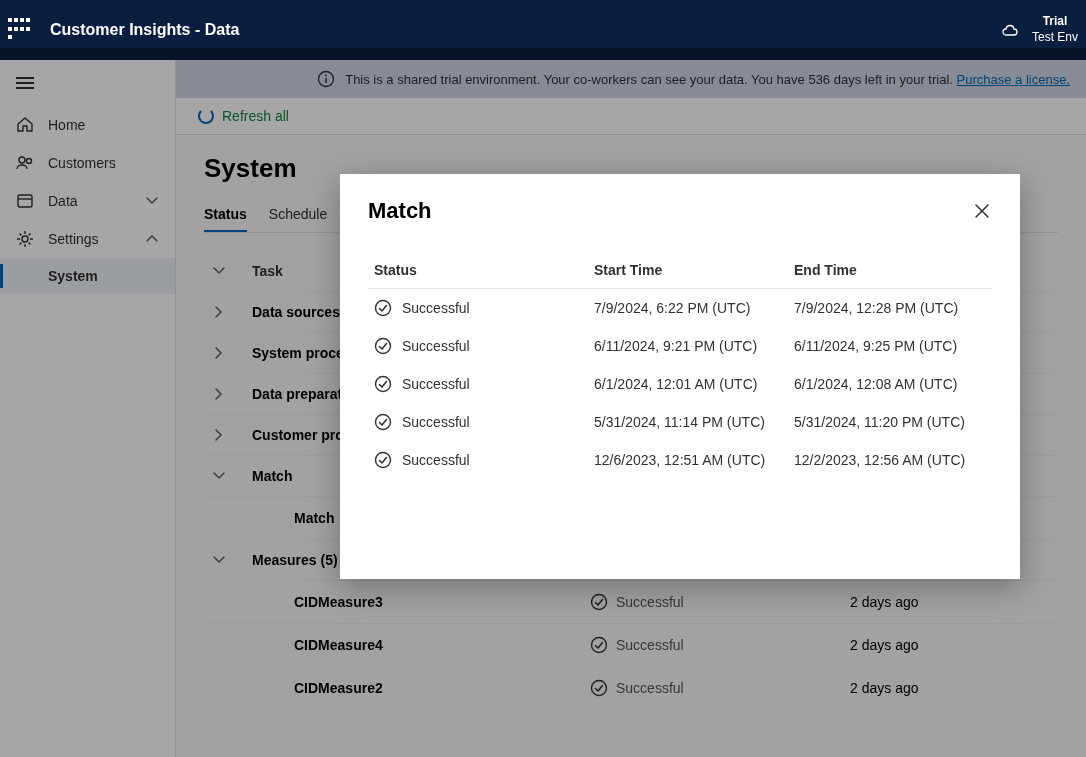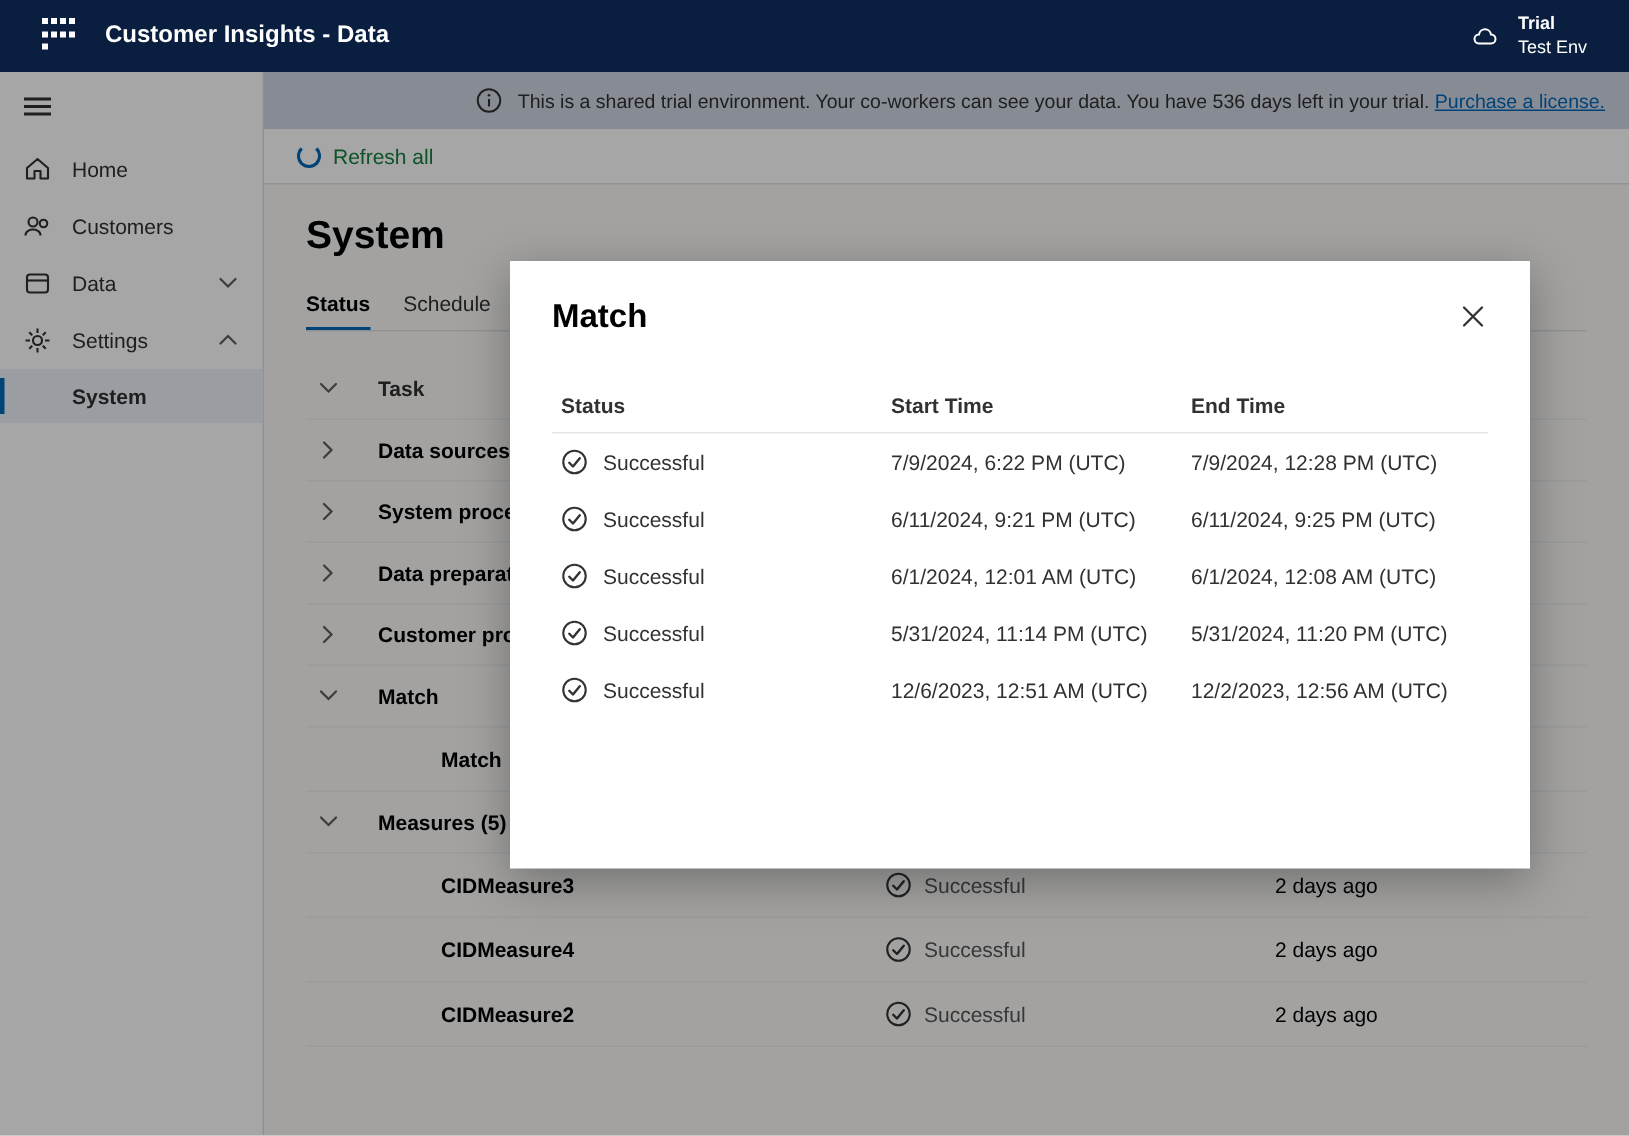--- a/index.html
+++ b/index.html
@@ -1,23 +1,23 @@
 <!DOCTYPE html>
 <html><head>
 <meta charset="utf-8">
 <style>
   * { box-sizing: border-box; margin: 0; padding: 0; font-family: "Segoe UI", sans-serif; }
   body { width: 1086px; height: 757px; overflow: hidden; position: relative; background: #fff; }
 
   
-  .top-header { height: 48px; background: #0a1e3f; color: #fff; display: flex; align-items: center; padding: 0 28px; }
+  .top-header { height: 60px; background: #0a1e3f; color: #fff; display: flex; align-items: center; padding: 0 8px; }
   .waffle { width: 24px; height: 24px; display: flex; flex-wrap: wrap; gap: 2px; margin-right: 18px; cursor:pointer; }
   .waffle span { width: 4px; height: 4px; background: #fff; }
   .app-title { font-size: 16px; font-weight: 600; }
-  .env-block { margin-left: auto; display: flex; align-items: center; gap: 10px; }
+  .env-block { margin-left: auto; display: flex; align-items: center; gap: 10px; text-align: center; }
   .env-icon svg { stroke: #fff; }
   .env-text { font-size: 12px; line-height: 1.3; }
   .env-text .trial { font-weight: 600; }
 
   
   .shell { display: flex; height: calc(100% - 48px); }
 
   
   .left-nav { width: 176px; background: #fff; border-right: 1px solid #e1e1e1; display: flex; flex-direction: column; }
   .hamburger { padding: 14px 16px; cursor:pointer; }

